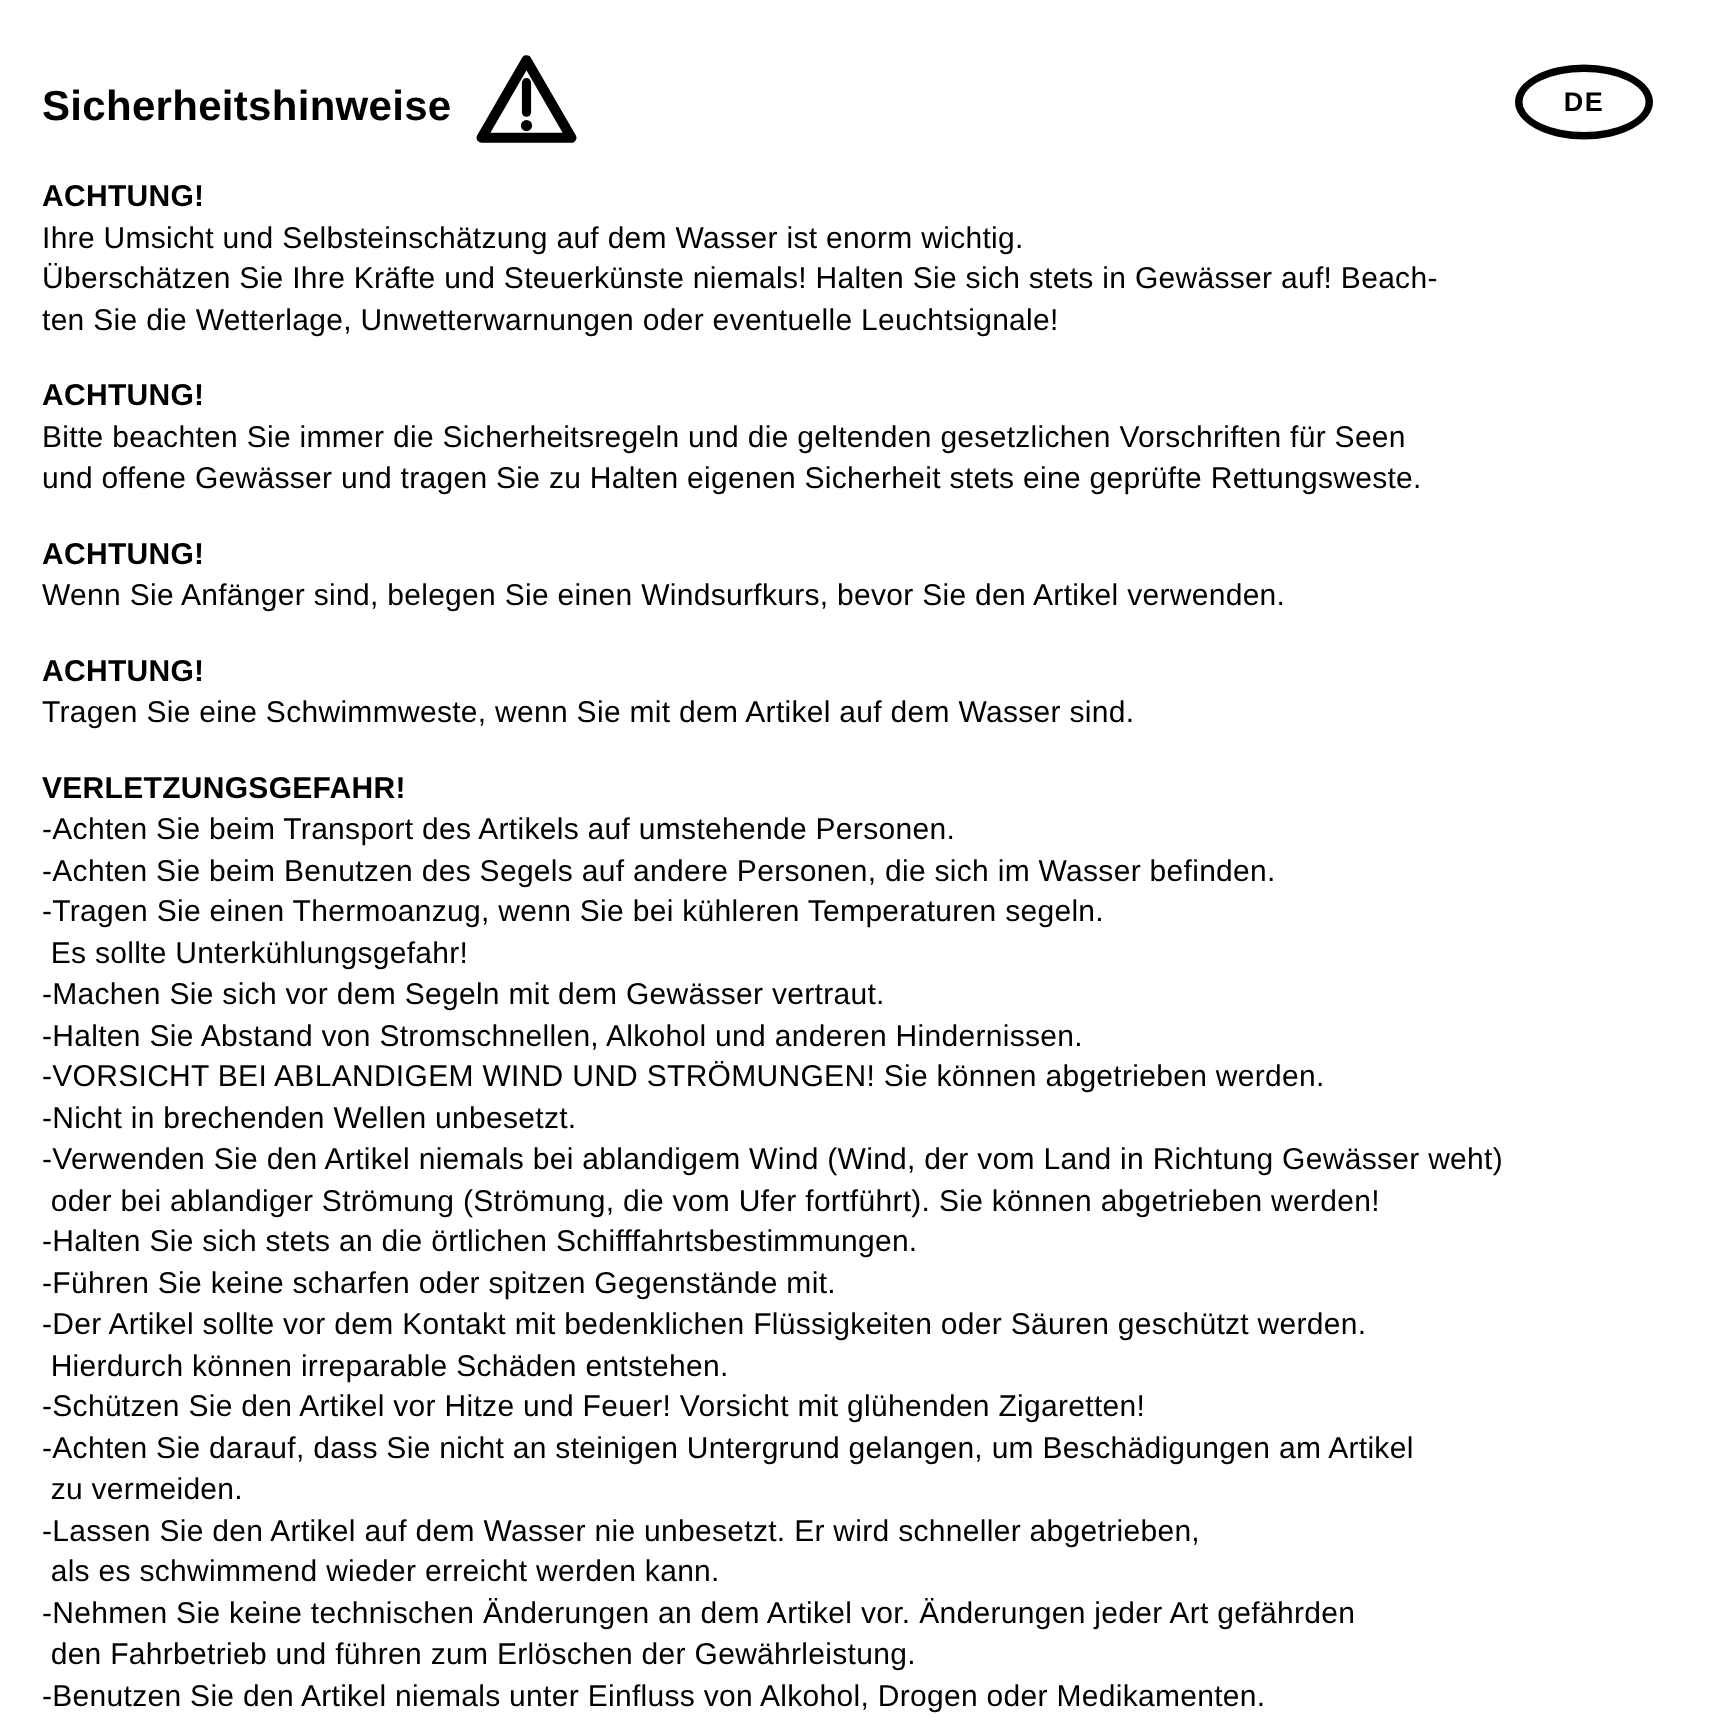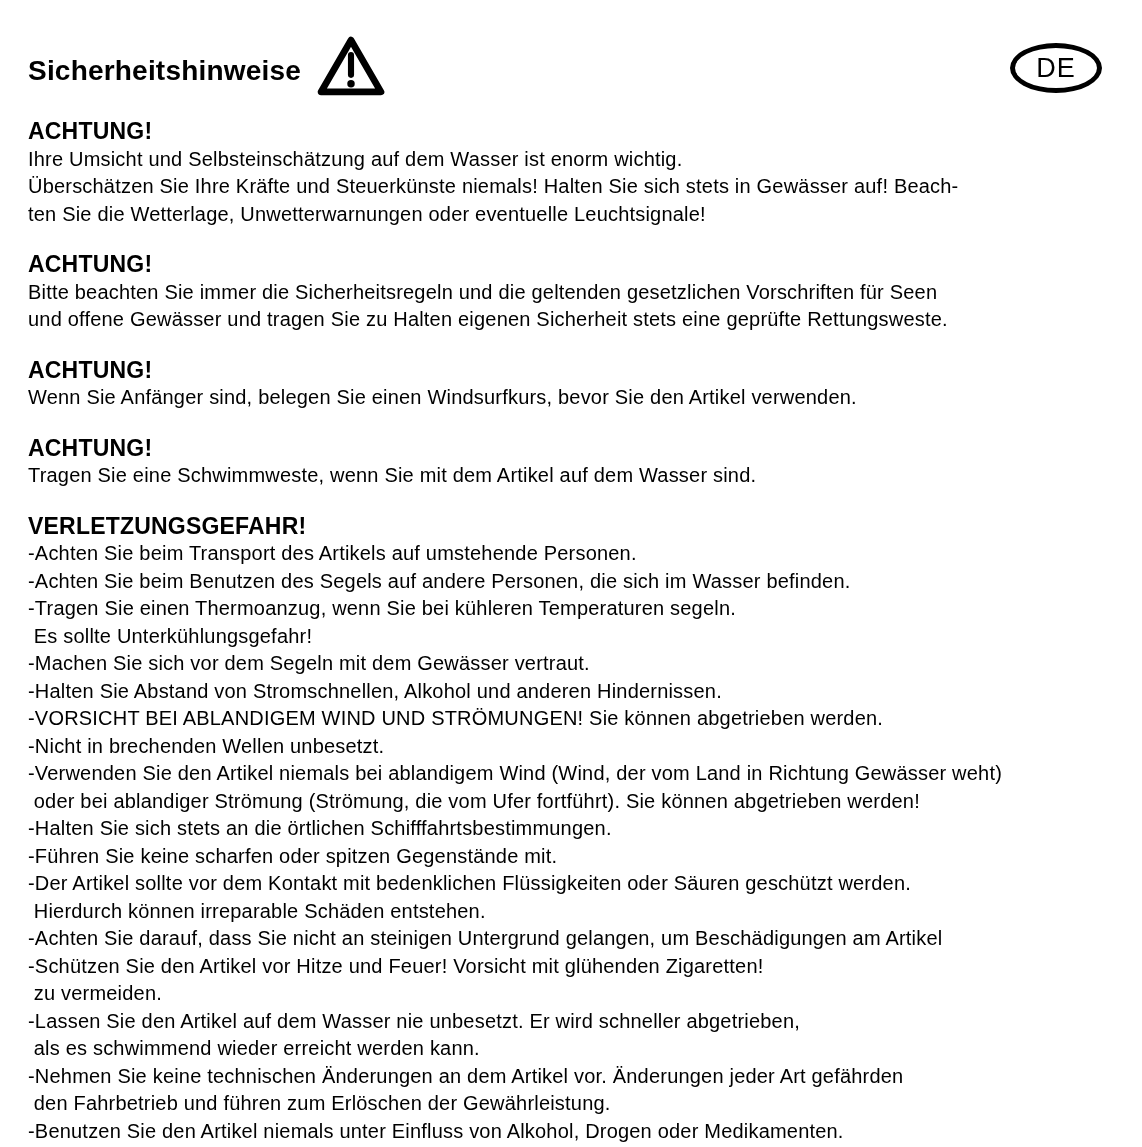--- a/index.html
+++ b/index.html
@@ -38,32 +38,32 @@
     margin-left: auto;
     margin-right: 30px;
     margin-top: -6px;
     width: 82px;
     height: 40px;
     border: 5px solid #000;
     border-radius: 50%;
     display: flex;
     align-items: center;
     justify-content: center;
-    font-size: 27px;
-    font-weight: normal;
+    font-size: 18px;
+    font-weight: bold;
     letter-spacing: 1px;
   }
   .section {
     margin-top: 23px;
   }
   .section.first {
     margin-top: 16px;
   }
   .section-heading {
-    font-size: 23px;
+    font-size: 20px;
     font-weight: bold;
     line-height: 27.5px;
     letter-spacing: 0.2px;
     white-space: pre;
   }
   .text-line {
     font-size: 20px;
     line-height: 27.5px;
     letter-spacing: 0.2px;
     white-space: pre-wrap;
@@ -118,22 +118,22 @@
     <div class="text-line">-Machen Sie sich vor dem Segeln mit dem Gewässer vertraut.</div>
     <div class="text-line">-Halten Sie Abstand von Stromschnellen, Alkohol und anderen Hindernissen.</div>
     <div class="text-line">-VORSICHT BEI ABLANDIGEM WIND UND STRÖMUNGEN! Sie können abgetrieben werden.</div>
     <div class="text-line">-Nicht in brechenden Wellen unbesetzt.</div>
     <div class="text-line">-Verwenden Sie den Artikel niemals bei ablandigem Wind (Wind, der vom Land in Richtung Gewässer weht)</div>
     <div class="text-line"> oder bei ablandiger Strömung (Strömung, die vom Ufer fortführt). Sie können abgetrieben werden!</div>
     <div class="text-line">-Halten Sie sich stets an die örtlichen Schifffahrtsbestimmungen.</div>
     <div class="text-line">-Führen Sie keine scharfen oder spitzen Gegenstände mit.</div>
     <div class="text-line">-Der Artikel sollte vor dem Kontakt mit bedenklichen Flüssigkeiten oder Säuren geschützt werden.</div>
     <div class="text-line"> Hierdurch können irreparable Schäden entstehen.</div>
+    <div class="text-line">-Schützen Sie den Artikel vor Hitze und Feuer! Vorsicht mit glühenden Zigaretten!</div>
     <div class="text-line">-Achten Sie darauf, dass Sie nicht an steinigen Untergrund gelangen, um Beschädigungen am Artikel</div>
-    <div class="text-line">-Schützen Sie den Artikel vor Hitze und Feuer! Vorsicht mit glühenden Zigaretten!</div>
     <div class="text-line"> zu vermeiden.</div>
     <div class="text-line">-Lassen Sie den Artikel auf dem Wasser nie unbesetzt. Er wird schneller abgetrieben,</div>
     <div class="text-line"> als es schwimmend wieder erreicht werden kann.</div>
     <div class="text-line">-Nehmen Sie keine technischen Änderungen an dem Artikel vor. Änderungen jeder Art gefährden</div>
     <div class="text-line"> den Fahrbetrieb und führen zum Erlöschen der Gewährleistung.</div>
     <div class="text-line">-Benutzen Sie den Artikel niemals unter Einfluss von Alkohol, Drogen oder Medikamenten.</div>
     <div class="text-line">-Überschätzen Sie niemals Ihre Kräfte und teilen Sie Ihre Muskelkraft so ein, dass die zurückgelegte</div>
 
   </div>
 

